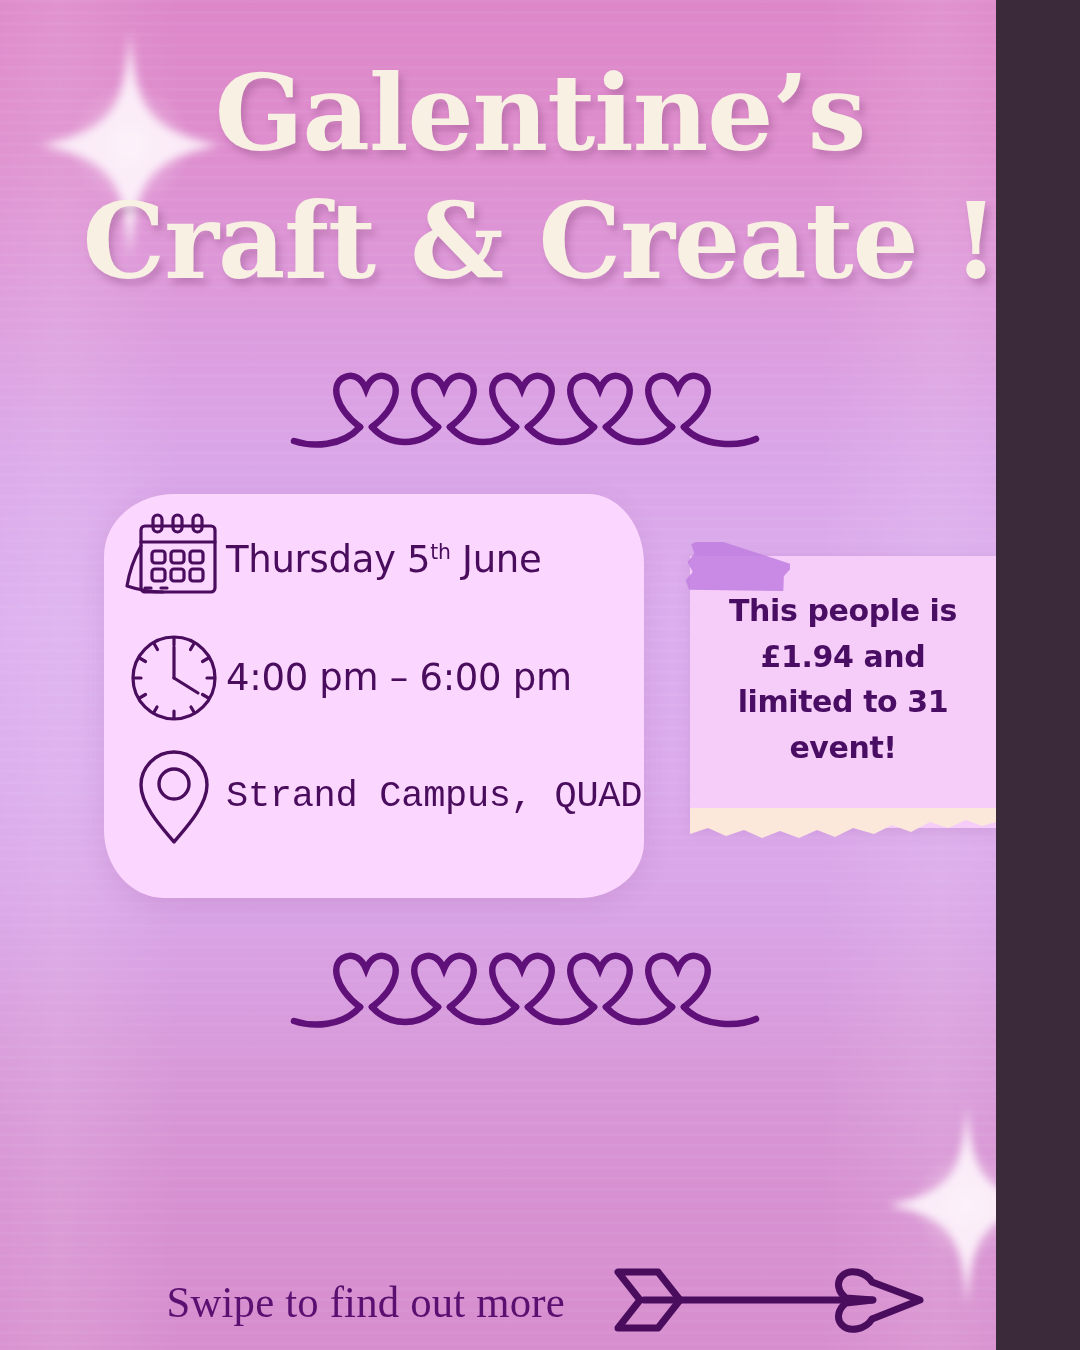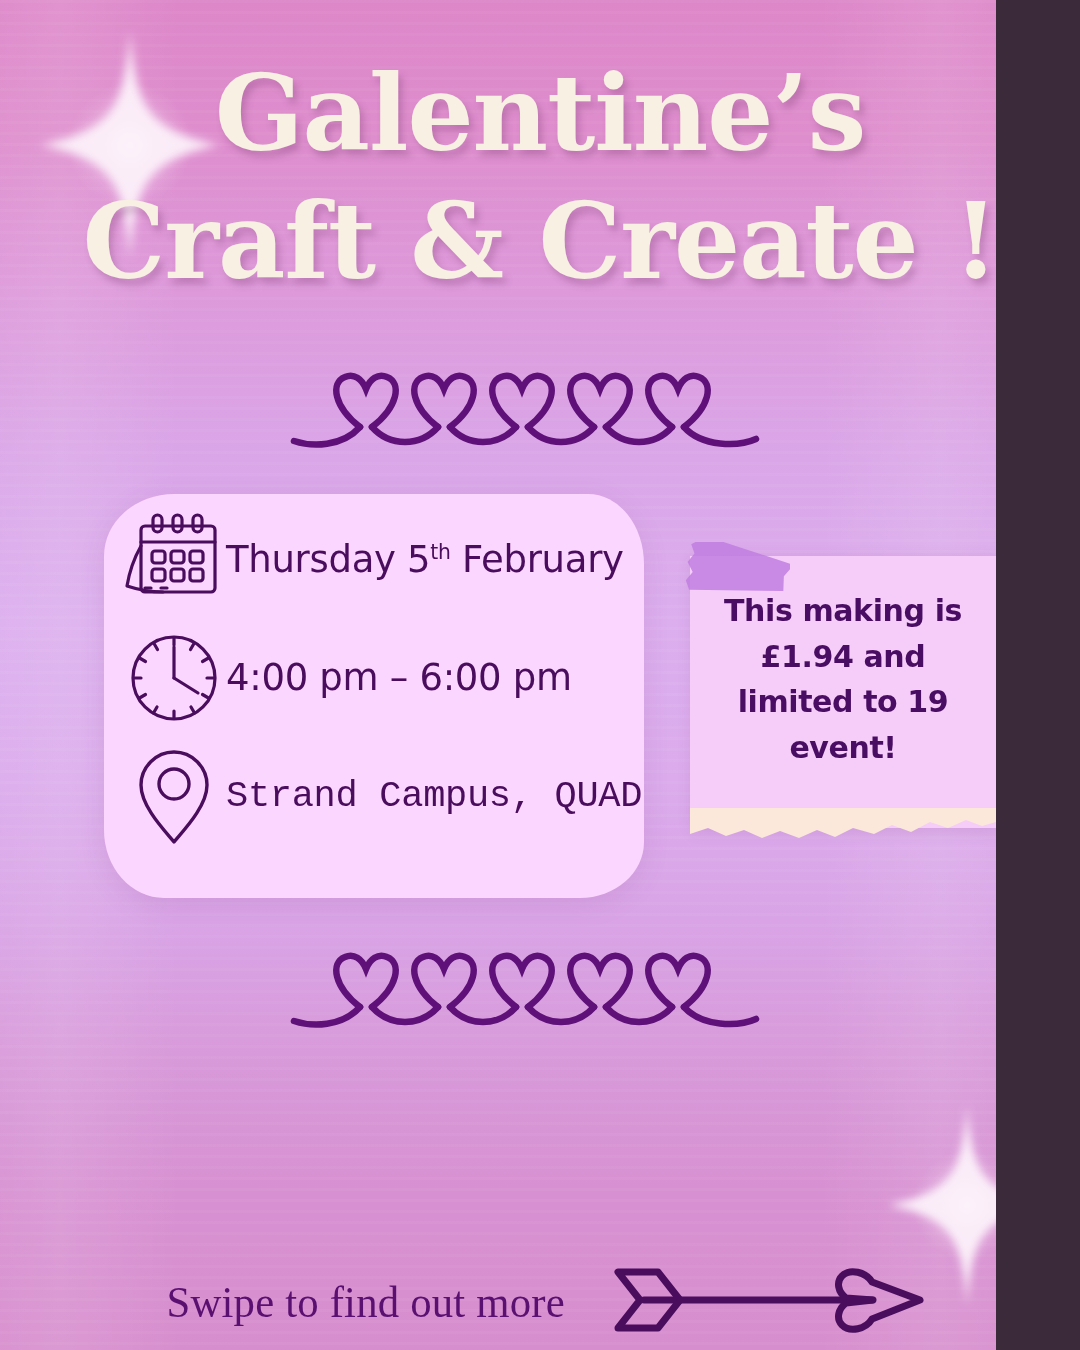--- a/index.html
+++ b/index.html
@@ -281,21 +281,21 @@
           <rect x="29" y="39" width="13" height="12" rx="3"></rect>
           <rect x="48" y="39" width="13" height="12" rx="3"></rect>
           <rect x="67" y="39" width="13" height="12" rx="3"></rect>
           <rect x="29" y="57" width="13" height="12" rx="3"></rect>
           <rect x="48" y="57" width="13" height="12" rx="3"></rect>
           <rect x="67" y="57" width="13" height="12" rx="3"></rect>
           <path d="M18 34 C10 48 6 62 4 74 C16 78 28 80 40 80"></path>
           <path d="M22 76 h6 M38 76 h6"></path>
         </svg>
       </div>
-      <div class="info-text"><span>Thursday 5</span><sup>th</sup><span> February</span></div>
+      <div class="info-text"><span>Thursday 5</span><sup>th</sup><span> June</span></div>
     </div>
 
     <div class="info-row row-time">
       <div class="info-icon">
         <svg width="96" height="96" viewBox="0 0 96 96" fill="none" stroke="#4a0d5e" stroke-width="3.2" stroke-linecap="round">
           <circle cx="48" cy="48" r="41"></circle>
           <path d="M48 48 V17"></path>
           <path d="M48 48 L72 63"></path>
           <path d="M48 8 v7 M48 81 v7 M8 48 h7 M81 48 h7"></path>
           <path d="M68 13.5 l-3.5 6 M27.5 83 l3.5 -6 M82.5 68 l-6 -3.5 M13.5 28 l6 3.5"></path>
@@ -327,23 +327,23 @@
       </svg>
     </div>
 
     <div class="tape">
       <svg width="130" height="62" viewBox="0 0 130 62">
         <path d="M36 2 L128 2 L122 16 L126 30 L36 58 L30 50 L34 40 L26 32 L30 22 L24 14 Z" fill="#c07ee0" opacity="0.85" transform="rotate(18 65 31)"></path>
       </svg>
     </div>
 
     <div class="note-text">
-      <div>This making is</div>
+      <div>This people is</div>
       <div>£1.94 and</div>
-      <div>limited to 19</div>
+      <div>limited to 31</div>
       <div>event!</div>
     </div>
   </div>
 
   <div class="divider divider-2">
     <svg width="470" height="90" viewBox="0 0 470 90" fill="none">
       <g stroke="#5f1179" stroke-width="6.5" stroke-linecap="round" fill="none">
         <path d="M4 76 C22 82 52 82 70 62"></path>
         <path d="M70 62 C44 42 40 18 55 12 C64 8 72 14 76 24 C80 14 88 8 97 12 C112 18 108 42 82 62"></path>
         <path d="M82 62 C100 82 130 82 148 62"></path>

